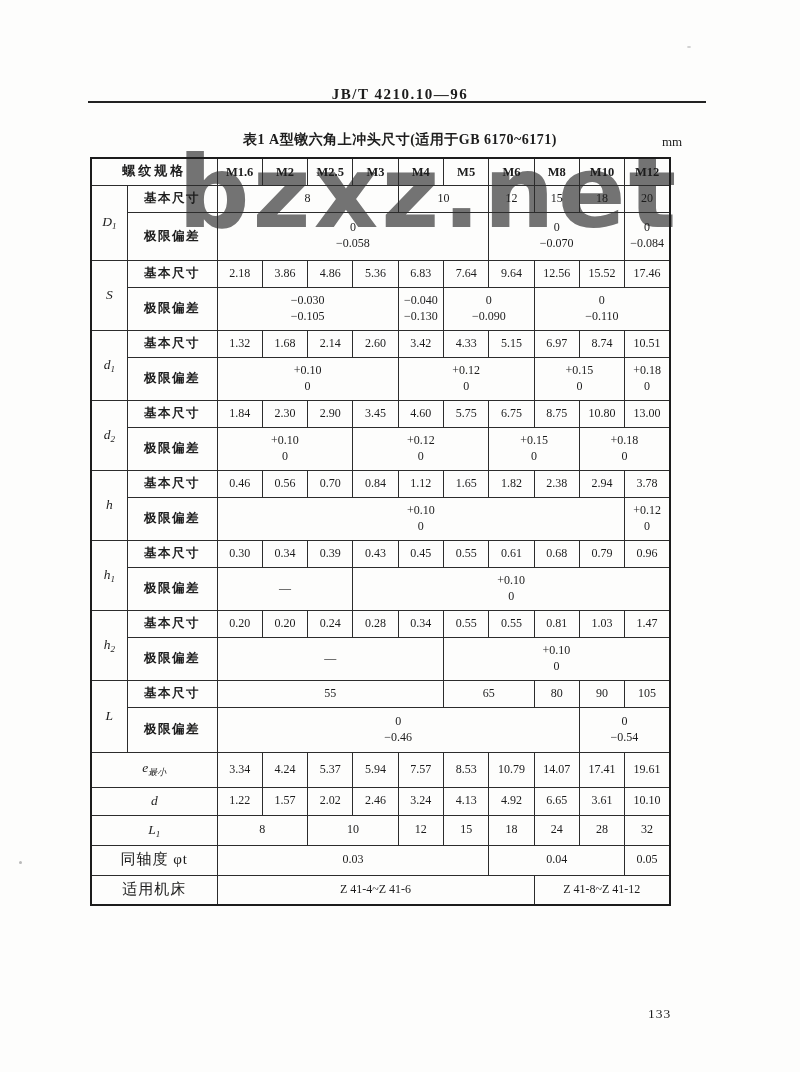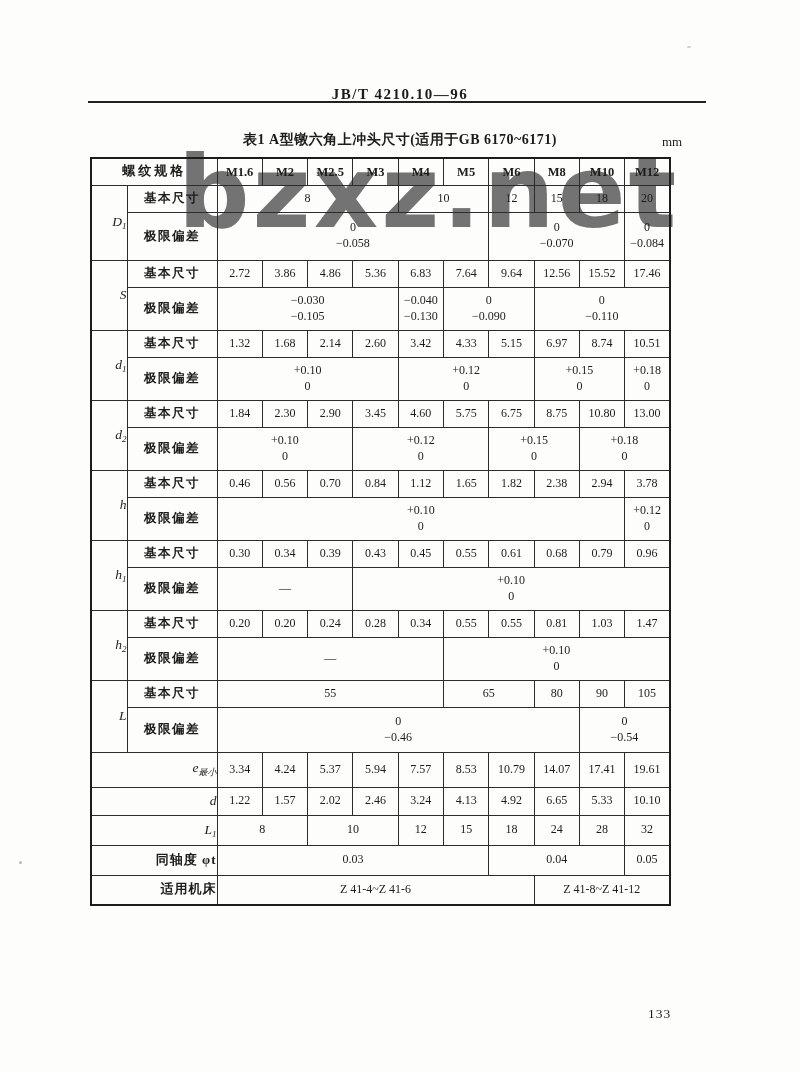--- a/index.html
+++ b/index.html
@@ -36,24 +36,24 @@
     border:2px solid #1c1c1c;
   }
   .dim td,.dim th{
     border:1px solid #2c2c2c;text-align:center;vertical-align:middle;
     padding:0;font-size:12px;font-weight:normal;
   }
   .dim .v{white-space:pre-line;line-height:1.3;display:inline-block;}
   .dim th .v{font-weight:bold;font-size:12.5px;}
   .dim .corner .v{letter-spacing:3px;font-size:13px;}
   .dim .sublbl .v{font-weight:bold;font-size:12.5px;letter-spacing:1.5px;}
-  .dim .group{font-style:italic;text-align:right;}
+  .dim .group{font-style:italic;}
   .dim .group .v{font-size:13.5px;}
   .dim .group sub{font-size:9px;}
-  .dim .zhlbl .v{font-weight:bold;font-size:13px;letter-spacing:1px;font-style:normal;}
+  .dim .zhlbl .v{font-weight:normal;font-size:15px;letter-spacing:1px;font-style:normal;}
   tr.rh-hdr{height:27px;}
   tr.rh-basic{height:27px;}
   tr.rh-dev{height:43px;}
   tr.rh-dev-lg{height:48px;}
   tr.rh-dev-l{height:45px;}
   tr.rh-single{height:30px;}
   tr.rh-e{height:35px;}
   tr.rh-d{height:28px;}
   .page-number{
     position:absolute;top:1006px;left:648px;
@@ -123,21 +123,21 @@
         <td colspan="6"><span class="v">0
 −0.058</span></td>
         <td colspan="3"><span class="v">0
 −0.070</span></td>
         <td><span class="v">0
 −0.084</span></td>
       </tr>
       <tr class="rh-basic">
         <td rowspan="2" class="group"><span class="v">S</span></td>
         <td class="sublbl"><span class="v">基本尺寸</span></td>
-        <td><span class="v">2.72</span></td>
+        <td><span class="v">2.18</span></td>
         <td><span class="v">3.86</span></td>
         <td><span class="v">4.86</span></td>
         <td><span class="v">5.36</span></td>
         <td><span class="v">6.83</span></td>
         <td><span class="v">7.64</span></td>
         <td><span class="v">9.64</span></td>
         <td><span class="v">12.56</span></td>
         <td><span class="v">15.52</span></td>
         <td><span class="v">17.46</span></td>
       </tr>
@@ -295,21 +295,21 @@
       <tr class="rh-single rh-d">
         <td colspan="2" class="group"><span class="v">d</span></td>
         <td><span class="v">1.22</span></td>
         <td><span class="v">1.57</span></td>
         <td><span class="v">2.02</span></td>
         <td><span class="v">2.46</span></td>
         <td><span class="v">3.24</span></td>
         <td><span class="v">4.13</span></td>
         <td><span class="v">4.92</span></td>
         <td><span class="v">6.65</span></td>
-        <td><span class="v">5.33</span></td>
+        <td><span class="v">3.61</span></td>
         <td><span class="v">10.10</span></td>
       </tr>
       <tr class="rh-single">
         <td colspan="2" class="group"><span class="v">L</span><sub>1</sub></td>
         <td colspan="2"><span class="v">8</span></td>
         <td colspan="2"><span class="v">10</span></td>
         <td><span class="v">12</span></td>
         <td><span class="v">15</span></td>
         <td><span class="v">18</span></td>
         <td><span class="v">24</span></td>

